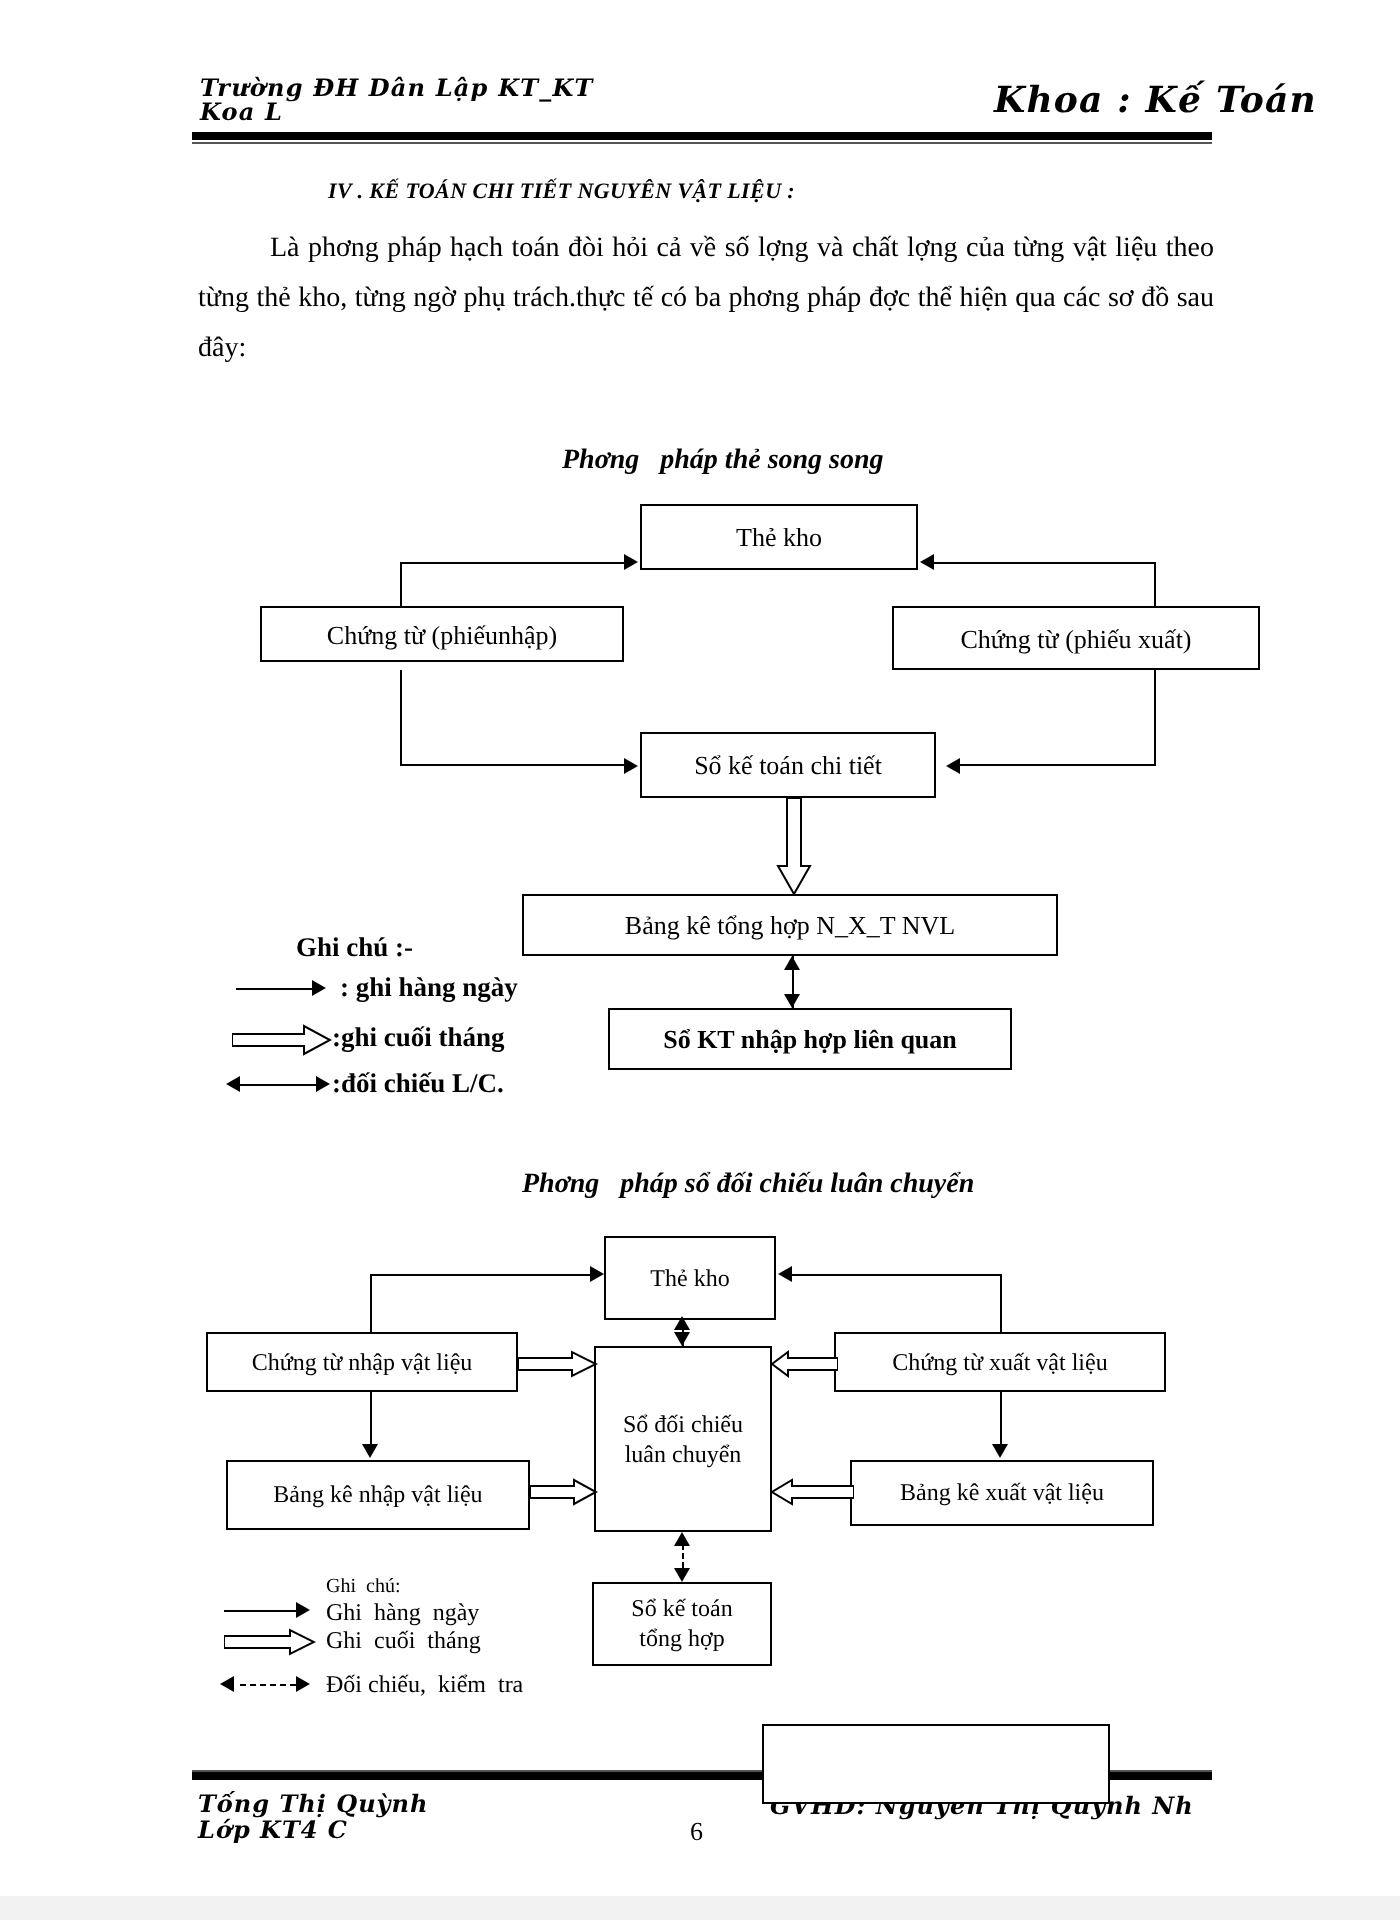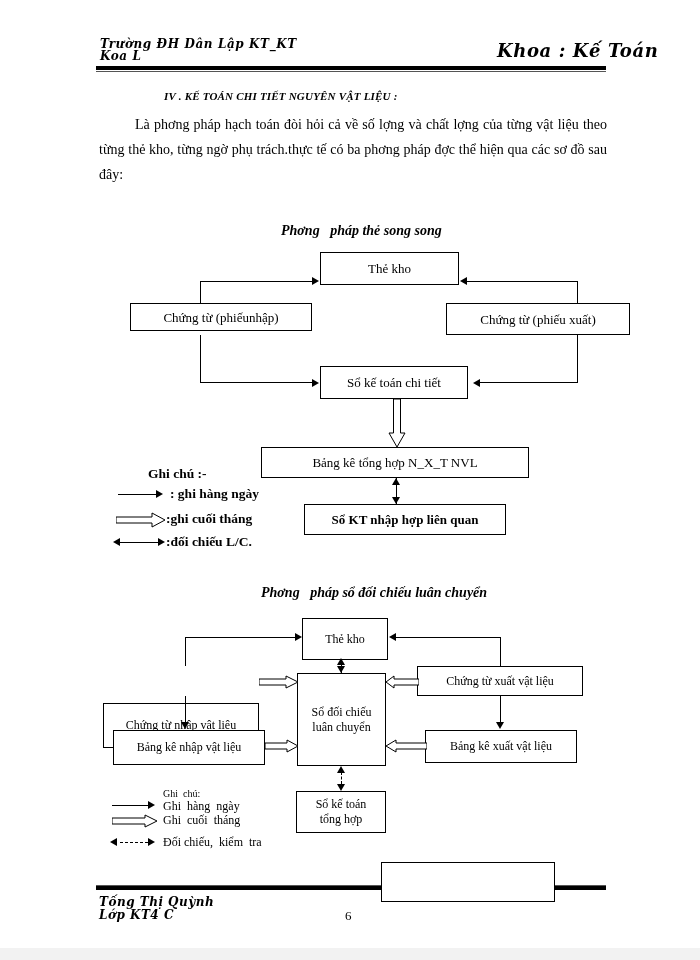--- a/index.html
+++ b/index.html
@@ -236,21 +236,21 @@
   <div class="legend-txt b" style="left:166px; top:511px;text-align:center;">:ghi cuối tháng</div>
 
   <div class="ln h" style="left:120px; top:542px; width:40px;"></div>
   <div class="ah left" style="left:113px; top:538px;"></div>
   <div class="ah right" style="left:158px; top:538px;"></div>
   <div class="legend-txt b" style="left:166px; top:534px;">:đối chiếu L/C.</div>
 
   <div class="dia-title" id="dia2-title">Phơng   pháp sổ đối chiếu luân chuyển</div>
 
   <div class="box sm" style="left:302px; top:618px; width:86px; height:42px;">Thẻ  kho</div>
-  <div class="box sm" style="left:103px; top:703px; width:156px; height:45px;">Chứng từ nhập  vật liệu</div>
+  <div class="box sm" style="left:103px; top:666px; width:156px; height:30px;">Chứng từ nhập  vật liệu</div>
   <div class="box sm" style="left:417px; top:666px; width:166px; height:30px;">Chứng từ xuất  vật liệu</div>
   <div class="box sm" style="left:297px; top:673px; width:89px; height:93px;">Sổ đối chiếu
 luân  chuyển</div>
   <div class="box sm" style="left:113px; top:730px; width:152px; height:35px;">Bảng kê nhập vật liệu</div>
   <div class="box sm" style="left:425px; top:730px; width:152px; height:33px;">Bảng kê xuất vật liệu</div>
   <div class="box sm" style="left:296px; top:791px; width:90px; height:42px;">Sổ kế toán
 tổng hợp</div>
 
   <div class="ln v" style="left:185px; top:637px; height:29px;"></div>
   <div class="ln h" style="left:185px; top:637px; width:110px;"></div>
@@ -300,19 +300,20 @@
     <polygon points="0,4 33,4 33,1 45,7 33,13 33,10 0,10" fill="#ffffff" stroke="#000000" stroke-width="1"></polygon>
   </svg>
   <div class="legend-txt" style="left:163px; top:813px; font-size:12px;">Ghi  cuối  tháng</div>
 
   <div class="ah left" style="left:110px; top:838px;"></div>
   <div class="dashed-v" style="left:120px; top:842px; width:28px; height:0; border-left:none; border-top:1px dashed #000;"></div>
   <div class="ah right" style="left:148px; top:838px;"></div>
   <div class="legend-txt" style="left:163px; top:835px; font-size:12px;">Đối chiếu,  kiểm  tra</div>
 
   <div class="ftr-rule"></div>
+  <div class="ftr-right">GVHD: Nguyễn Thị Quỳnh Nh</div>
   <div class="ftr-mask"></div>
   <div class="ftr-left">Tống Thị Quỳnh
 Lớp KT4 C</div>
   <div class="ftr-page">6</div>
   <div class="bottom-band"></div>
 
 </div>
 
 </body></html>

